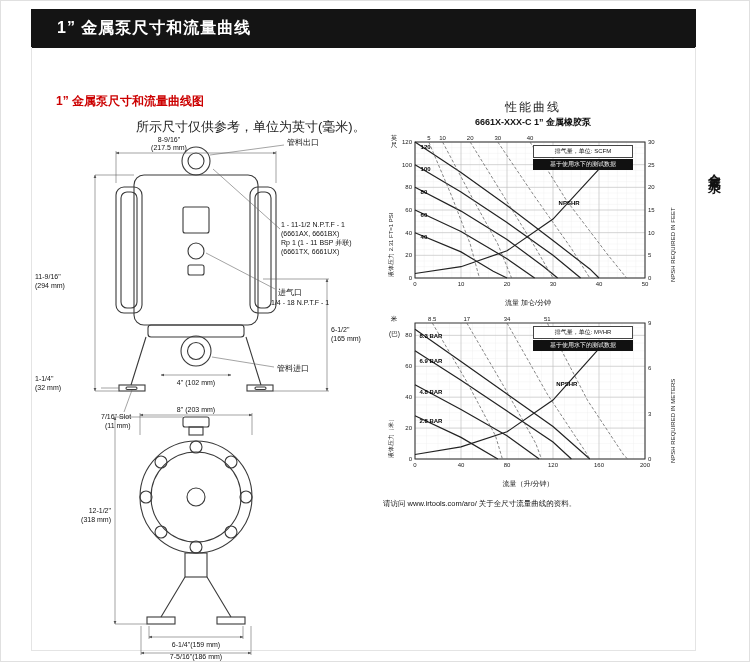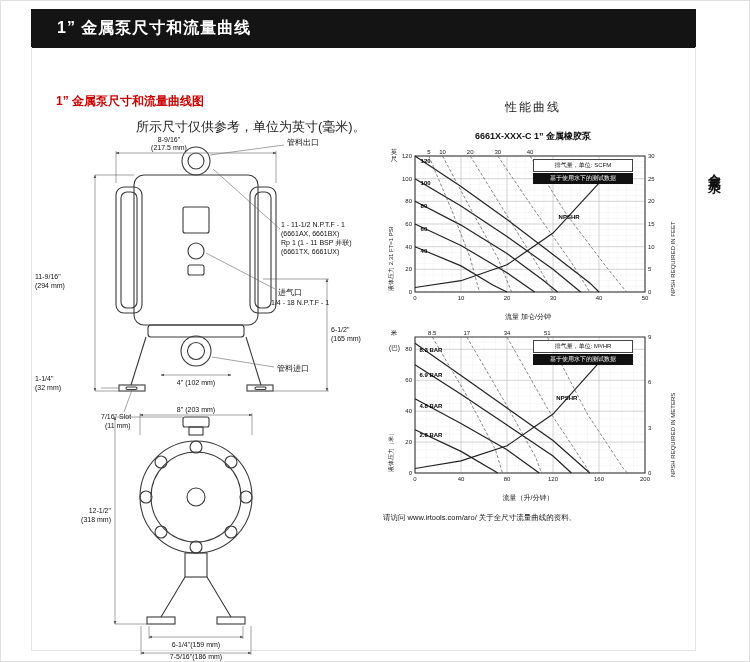--- a/index.html
+++ b/index.html
@@ -13,21 +13,21 @@
 .subtitle{position:absolute;left:55px;top:92px;color:#cc0000;font-size:12px;font-weight:bold}
 .side-tab{position:absolute;right:26px;top:162px;writing-mode:vertical-rl;font-size:13px;font-weight:bold;letter-spacing:4px}
 .note{position:absolute;left:135px;top:117px;font-size:13px;color:#222}
 svg{overflow:visible;display:block}
 .outline{fill:none;stroke:#3a3a3a;stroke-width:1.1}
 .dims{stroke:#666;stroke-width:0.6;fill:none}
 .dimtext text{font-size:7px;fill:#111}
 .dimtext .cn{font-size:8px}
 .charts{position:absolute;left:382px;top:98px;width:300px}
 .chart-heading{text-align:center;font-size:12px;color:#222;letter-spacing:2px}
-.chart-model{text-align:center;font-size:9px;font-weight:bold;margin-top:14px}
+.chart-model{text-align:center;font-size:9px;font-weight:bold;margin-top:0}
 .chart-wrap{position:relative;width:290px;height:178px;margin-top:3px}
 .corner-unit{position:absolute;left:6px;top:2px;font-size:6.5px;width:10px;line-height:1.1;text-align:center}
 .corner-unit2{top:17px}
 .vlabel{position:absolute;font-size:6px;white-space:nowrap;transform:rotate(-90deg);transform-origin:left top;color:#222}
 .xlabel{position:absolute;left:0;right:0;bottom:2px;text-align:center;font-size:7px;color:#111}
 .legend{position:absolute;left:150px;top:13px;width:100px}
 .lg1{border:1px solid #444;background:#fff;font-size:6px;padding:1px 2px;text-align:center}
 .lg2{background:#111;color:#fff;font-size:6px;padding:1px 2px;text-align:center;margin-top:1px}
 .chart-footer{font-size:7.5px;margin-top:8px;color:#111}
 .tick{font-size:6px;fill:#222}

